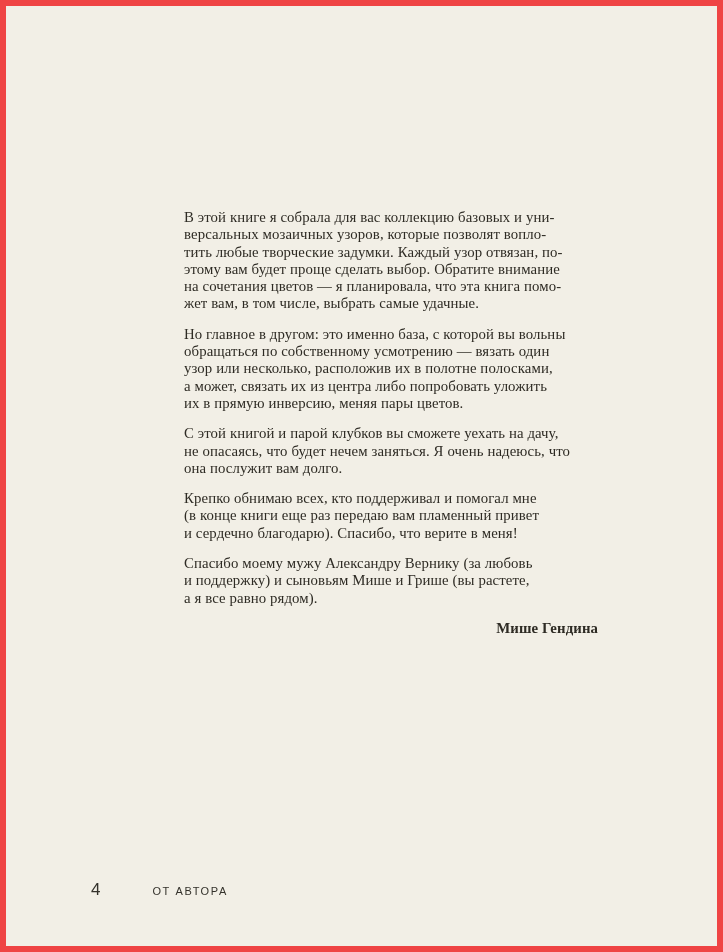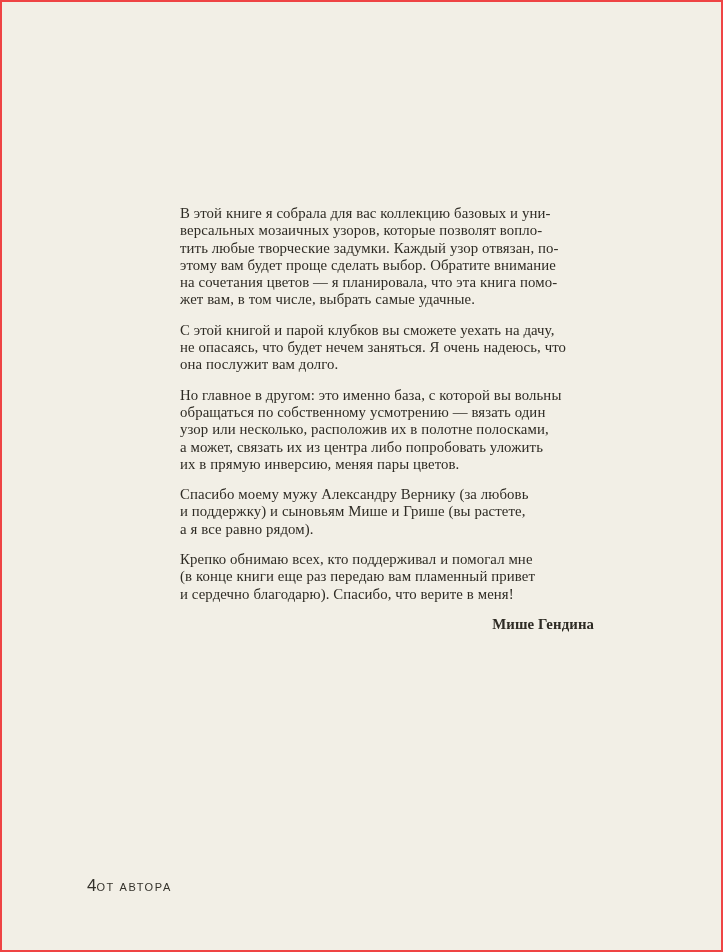--- a/index.html
+++ b/index.html
@@ -7,21 +7,21 @@
     padding: 0;
     background: #e8e6dd;
   }
   .page {
     position: relative;
     width: 723px;
     height: 952px;
     margin: 0 auto;
     background: #f2efe6;
     box-sizing: border-box;
-    border: 2px solid #ef4444;
+    border: 6px solid #ef4444;
     font-family: "Liberation Serif", "DejaVu Serif", serif;
     color: #2e2b24;
     overflow: hidden;
   }
   .text-block {
     position: absolute;
     left: 178px;
     top: 203px;
     width: 416px;
     font-size: 14.8px;
@@ -46,51 +46,52 @@
     display: flex;
     align-items: baseline;
     font-family: "Liberation Sans", "DejaVu Sans", sans-serif;
     color: #34322b;
   }
   .page-number {
     font-size: 17px;
     font-weight: 500;
   }
   .section-title {
+    margin-left: 52px;
     font-size: 11px;
     letter-spacing: 1.6px;
     font-weight: 500;
   }
 </style>
 </head>
 <body>
 
 <div class="page">
 
   <div class="text-block">
     <p class="paragraph">В этой книге я собрала для вас коллекцию базовых и уни-
 версальных мозаичных узоров, которые позволят вопло-
 тить любые творческие задумки. Каждый узор отвязан, по-
 этому вам будет проще сделать выбор. Обратите внимание
 на сочетания цветов — я планировала, что эта книга помо-
 жет вам, в том числе, выбрать самые удачные.</p>
-    <p class="paragraph">С этой книгой и парой клубков вы сможете уехать на дачу,
-не опасаясь, что будет нечем заняться. Я очень надеюсь, что
-она послужит вам долго.</p>
     <p class="paragraph">Но главное в другом: это именно база, с которой вы вольны
 обращаться по собственному усмотрению — вязать один
 узор или несколько, расположив их в полотне полосками,
 а может, связать их из центра либо попробовать уложить
 их в прямую инверсию, меняя пары цветов.</p>
+    <p class="paragraph">С этой книгой и парой клубков вы сможете уехать на дачу,
+не опасаясь, что будет нечем заняться. Я очень надеюсь, что
+она послужит вам долго.</p>
+    <p class="paragraph">Крепко обнимаю всех, кто поддерживал и помогал мне
+(в конце книги еще раз передаю вам пламенный привет
+и сердечно благодарю). Спасибо, что верите в меня!</p>
     <p class="paragraph">Спасибо моему мужу Александру Вернику (за любовь
 и поддержку) и сыновьям Мише и Грише (вы растете,
 а я все равно рядом).</p>
-    <p class="paragraph">Крепко обнимаю всех, кто поддерживал и помогал мне
-(в конце книги еще раз передаю вам пламенный привет
-и сердечно благодарю). Спасибо, что верите в меня!</p>
     <div class="signature">Мише Гендина</div>
   </div>
 
   <div class="footer">
     <span class="page-number">4</span>
     <span class="section-title">ОТ АВТОРА</span>
   </div>
 
 </div>
 

